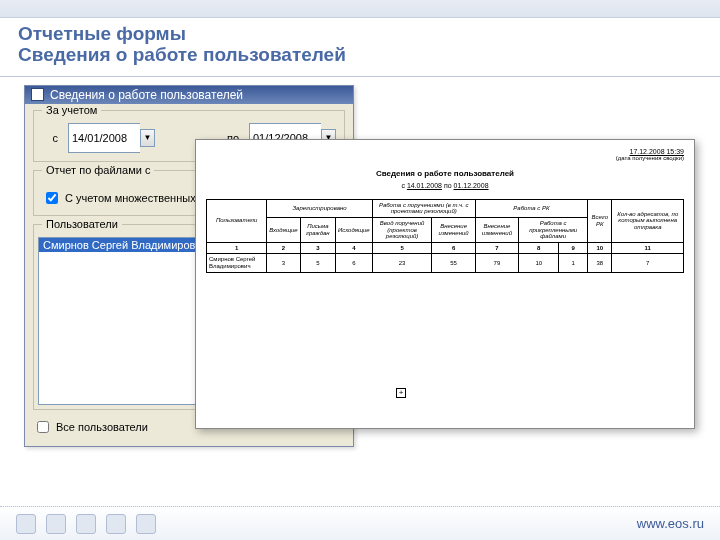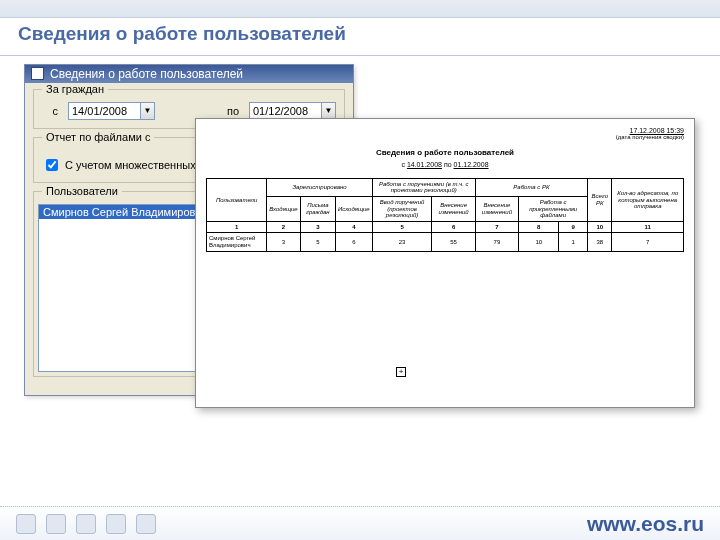--- a/index.html
+++ b/index.html
@@ -91,21 +91,21 @@
   .date-input {
     display: flex;
     align-items: center;
   }
   .date-input input {
     width: 72px;
     font-size: 11px;
     padding: 1px 3px;
     border: 1px solid #7f9db9;
     border-right: none;
-    height: 18px;
+    height: 30px;
   }
   .date-input .dd {
     width: 15px;
     height: 18px;
     border: 1px solid #7f9db9;
     background: linear-gradient(#f6f6f6,#dcdcdc);
     font-size: 8px;
     display: flex;
     align-items: center;
     justify-content: center;
@@ -216,45 +216,46 @@
     display: flex;
     gap: 10px;
   }
   .footer .ficon {
     width: 20px; height: 20px;
     background: #e0e7f1;
     border: 1px solid #b0bdd4;
     border-radius: 3px;
   }
   .footer .url {
-    font-size: 21px;
+    font-size: 13px;
     color: #3a5a99;
-    font-weight: bold;
+    font-weight: normal;
   }
 </style>
 </head>
 <body>
 
 <div class="top-bar"></div>
 
 <div class="page-title">
+  <div class="line1">Отчетные формы</div>
   <div class="line2">Сведения о работе пользователей</div>
 </div>
 
 <div class="stage">
 
   <div class="dialog">
     <div class="titlebar">
       <span class="icon-app"></span>
       <span>Сведения о работе пользователей</span>
     </div>
     <div class="body">
 
       <div class="group">
-        <span class="legend">За граждан</span>
+        <span class="legend">За учетом</span>
         <div class="date-row">
           <span class="lbl">с</span>
           <span class="date-input">
             <input type="text" value="14/01/2008" style="">
             <span class="dd">▼</span>
           </span>
           <span style="flex:1"></span>
           <span class="lbl">по</span>
           <span class="date-input">
             <input type="text" value="01/12/2008" style="">
@@ -271,20 +272,24 @@
         </div>
       </div>
 
       <div class="group" style="padding:12px 4px 4px 4px">
         <span class="legend">Пользователи</span>
         <div class="users-list">
           <div class="item">Смирнов Сергей Владимирович</div>
         </div>
       </div>
 
+      <div class="check-row">
+        <input type="checkbox" class="check" style="">
+        <span>Все пользователи</span>
+      </div>
 
     </div>
   </div>
 
   <div class="report">
     <div class="stamp">
       <div class="dt">17.12.2008 15:39</div>
       <div class="note">(дата получения сводки)</div>
     </div>
     <div class="r-title">Сведения о работе пользователей</div>

